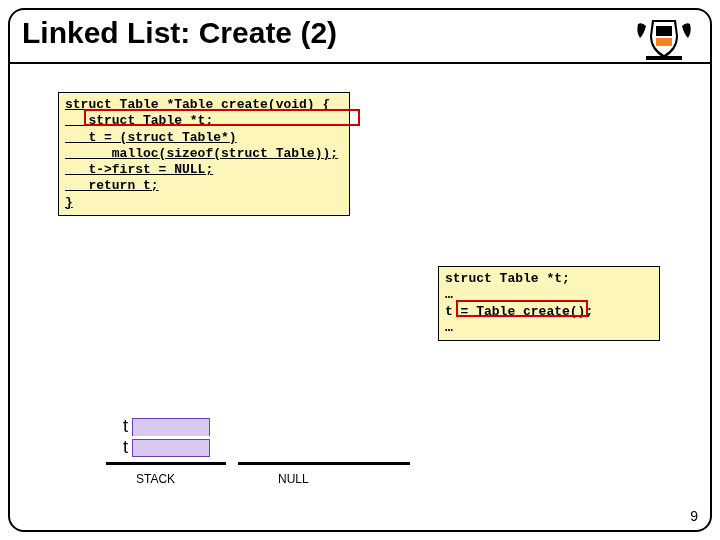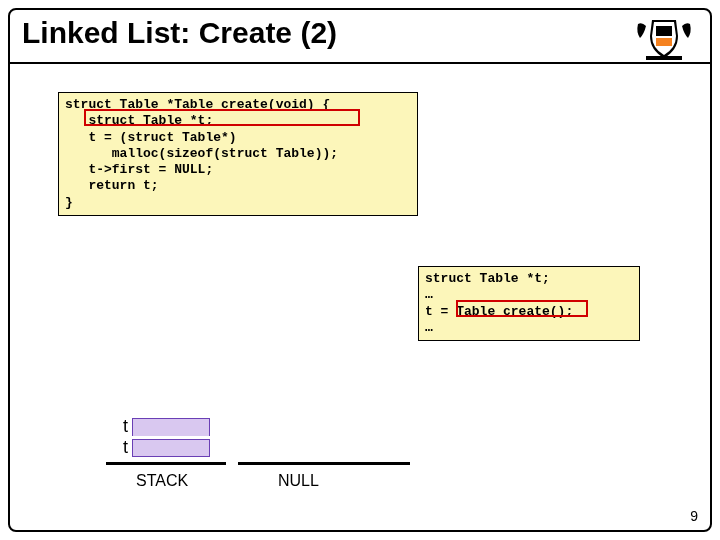--- a/index.html
+++ b/index.html
@@ -11,21 +11,21 @@
     position: relative;
     overflow: hidden;
   }
   .slide {
     position: absolute;
     left: 8px;
     top: 8px;
     width: 704px;
     height: 524px;
     border: 2px solid #000;
-    border-radius: 8px;
+    border-radius: 16px;
     background: #fff;
   }
   .title-bar {
     position: absolute;
     left: -2px;
     right: -2px;
     top: 52px;
     border-top: 2px solid #000;
   }
   .title {
@@ -51,24 +51,25 @@
     font-weight: bold;
     font-size: 13px;
     line-height: 1.25;
     white-space: pre;
     padding: 4px 6px;
     color: #000;
   }
   .codebox1 {
     left: 48px;
     top: 82px;
-    width: 360px;
+    width: 292px;
+    text-decoration: underline;
   }
   .codebox2 {
-    left: 408px;
+    left: 428px;
     top: 256px;
     width: 222px;
   }
   .redbox {
     position: absolute;
     border: 2px solid #d00000;
     background: transparent;
   }
   .stack-area {
     position: absolute;
@@ -101,21 +102,21 @@
   .baseline {
     position: absolute;
     background: #000;
     height: 3px;
   }
   .baseline-stack { left: 96px; top: 452px; width: 120px; }
   .baseline-heap  { left: 228px; top: 452px; width: 172px; }
   .region-label {
     position: absolute;
     font-family: Arial, sans-serif;
-    font-size: 16px;
+    font-size: 12px;
     color: #000;
     top: 462px;
   }
   .label-stack { left: 126px; }
   .label-heap  { left: 268px; }
   .pagenum {
     position: absolute;
     right: 12px;
     bottom: 6px;
     font-family: Arial, sans-serif;

